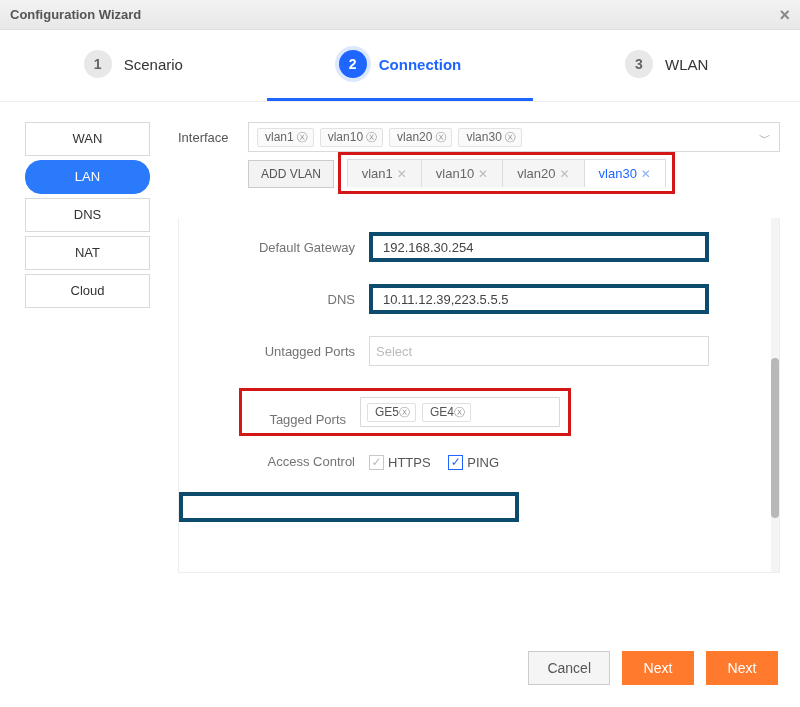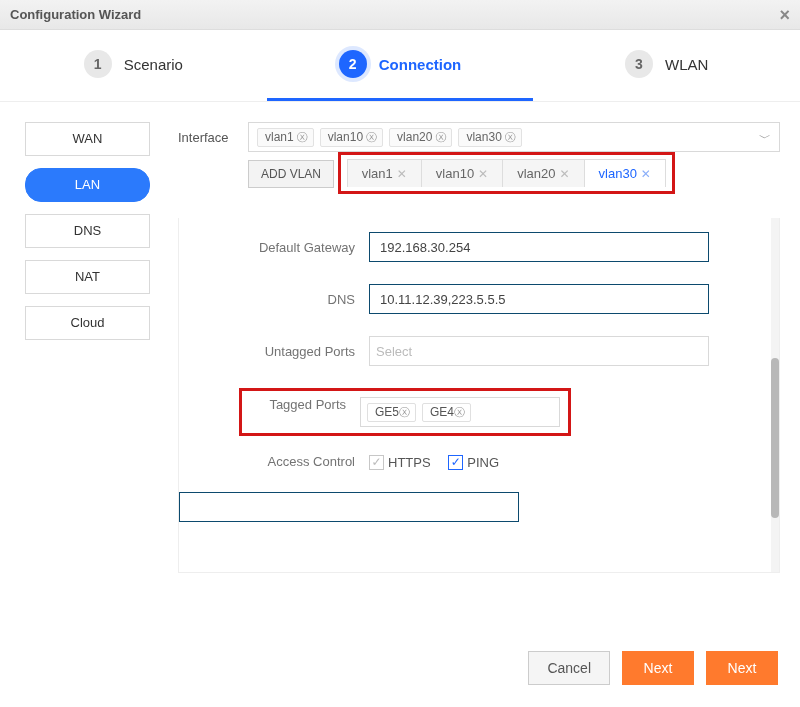--- a/index.html
+++ b/index.html
@@ -52,21 +52,21 @@
 
     .body {
       display: flex;
       padding: 20px 20px 0 25px;
       height: 545px;
     }
     .side { width: 125px; flex:none; }
     .side-item {
       height: 34px; line-height: 32px;
       border: 1px solid #d9d9d9;
-      margin-bottom: 12px;
+      margin-bottom: 4px;
       text-align: center;
       font-size: 13px;
       cursor: pointer;
       background:#fff;
     }
     .side-item.active { background:#2b7afc; border-color:#2b7afc; color:#fff;border-radius:16px; }
 
     .main { flex:1; padding-left: 28px; position:relative; }
     .iface-row { display:flex; align-items:center; gap:10px; font-size:13px; color:#555;}
     .iface-row .label { width:60px; }
@@ -108,35 +108,35 @@
       padding: 14px 10px 10px 0;
       position:relative; height:355px; overflow:hidden;
     }
     .scrollbar { position:absolute; right:0; top:0; width:8px; height:100%; background:#f4f4f4;}
     .scroll-thumb { position:absolute; right:0; top:140px; width:8px; height:160px; background:#b8b8b8; border-radius:4px;}
 
     .frow { display:flex; align-items:center; margin-bottom:22px; }
     .frow .flabel { width:190px; text-align:right; padding-right:14px; color:#737373; font-size:13px;}
     .frow .fval { flex:1; padding-right:18px;}
     .txt {
-      width:100%; max-width:340px; height:30px; border:1px solid #0c4a6e;
+      width:100%; max-width:340px; height:30px; border:4px solid #0c4a6e;
       padding:0 10px; font-size:13px; color:#444;
     }
     .sel-multi {
       width:100%; max-width:340px; min-height:30px; border:1px solid #d9d9d9;
       padding:3px 6px; display:flex; align-items:center; gap:6px; font-size:13px;
     }
     .sel-multi .ph { color:#bbb; }
     .port-tag {
       border:1px solid #e0e0e0; padding:1px 5px 1px 7px; font-size:12px;
       color:#555; border-radius:2px; display:inline-flex; align-items:center; gap:0;
     }
     .port-tag .x{font-size:11px;color:#999;}
 
-    .red2 { border:3px solid #d31616; padding:6px 8px; display:inline-flex; align-items:flex-start;}
+    .red2 { border:3px solid #d31616; padding:6px 8px; display:inline-flex; align-items:flex-end;}
     .red2 .flabel { width:auto; padding-right:14px;}
     .red2 .sel-multi { width:200px; }
 
     .cb { display:inline-flex; align-items:center; gap:4px; margin-right:14px; font-size:13px; color:#555;}
     .cb .box {
       width:15px;height:15px;border:1px solid #c7c7c7;display:inline-flex;
       align-items:center;justify-content:center;font-size:12px;
     }
     .cb .box.checked{ border-color:#1e66ff; color:#1e66ff;}
     .cb .box.grey{ color:#bbb;}

